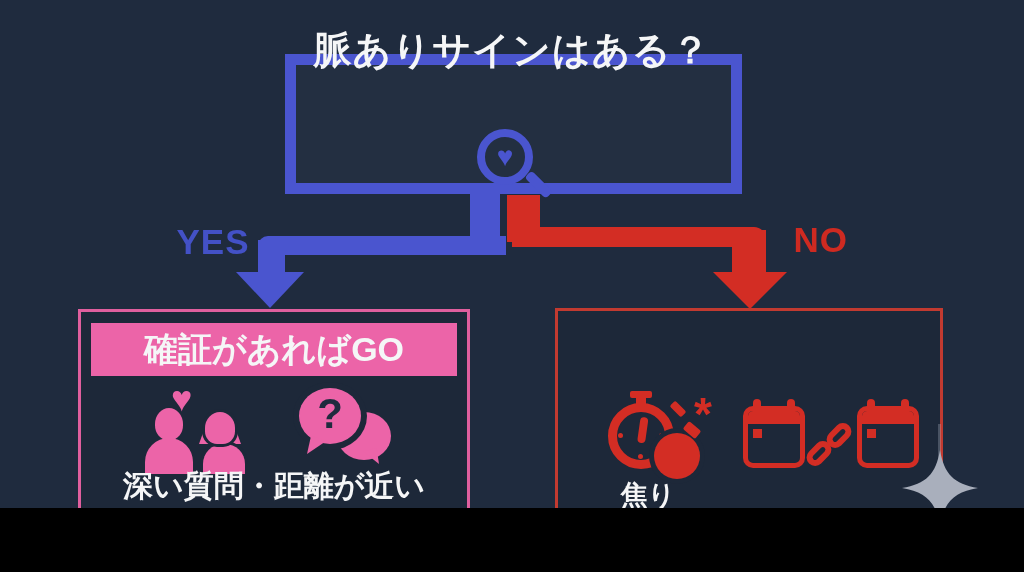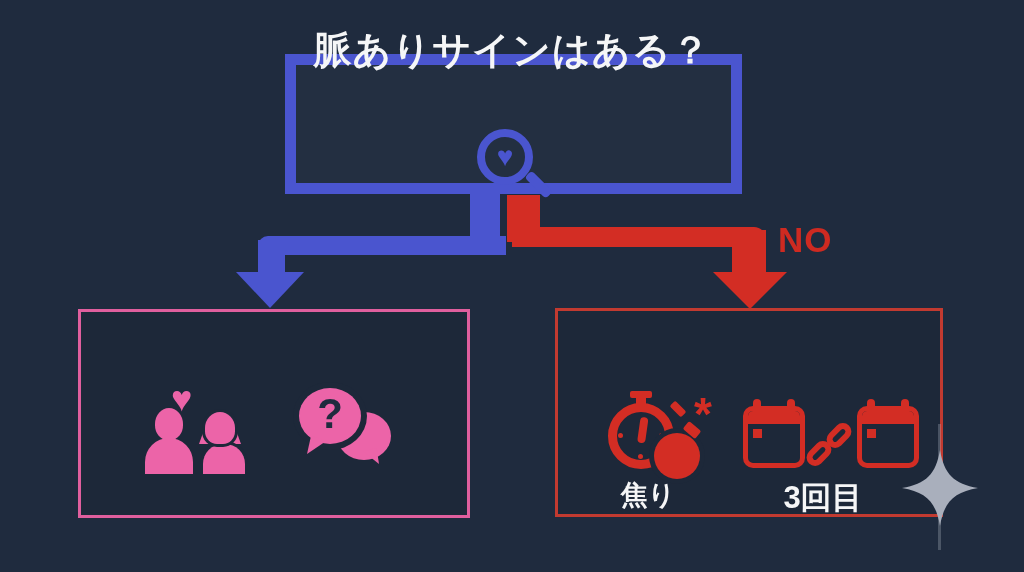--- a/index.html
+++ b/index.html
@@ -9,21 +9,21 @@
     --blue-text:#4351c6;
     --red:#d32d24;
     --red-dark:#c23a30;
     --pink:#ec64a8;
     --pink-border:#e05f9e;
     --white:#f5f6f7;
     --sparkle:#a9afbc;
   }
   html,body{margin:0;padding:0;}
   body{font-family:"Liberation Sans","DejaVu Sans",sans-serif;background:#000;}
-  #canvas{position:relative;width:1024px;height:572px;background:var(--bg);overflow:hidden;}
+  #canvas{position:relative;width:1024px;height:508px;background:var(--bg);overflow:hidden;}
   #canvas *{position:absolute;box-sizing:border-box;}
 
   
   .decision-box{left:285px;top:54px;width:457px;height:140px;border:11px solid var(--blue);background:rgba(255,255,255,0.02);}
   .decision-title{left:0;right:0;top:25px;text-align:center;font-size:38px;font-weight:bold;color:var(--white);letter-spacing:1px;white-space:nowrap;}
 
   
   .mag-circle{left:477px;top:129px;width:56px;height:56px;border:8px solid var(--blue);border-radius:50%;z-index:4;}
   .mag-heart{left:0;right:0;top:4px;text-align:center;font-size:28px;line-height:32px;color:var(--blue);font-weight:bold;}
   .mag-handle{left:523px;top:174px;width:10px;height:30px;background:var(--blue);border-radius:4px;transform:rotate(-45deg);transform-origin:top center;z-index:4;}
@@ -34,21 +34,21 @@
   .blue-stem{left:470px;top:190px;width:30px;height:52px;}
   .blue-horiz{left:258px;top:236px;width:248px;height:19px;border-top-left-radius:10px;}
   .blue-vert2{left:258px;top:240px;width:27px;height:34px;}
   .blue-head{left:236px;top:272px;width:0;height:0;border-left:34px solid transparent;border-right:34px solid transparent;border-top:36px solid var(--blue);}
   .red-stem{left:507px;top:195px;width:33px;height:47px;z-index:2;}
   .red-horiz{left:512px;top:227px;width:254px;height:20px;border-top-right-radius:12px;z-index:2;}
   .red-vert2{left:732px;top:230px;width:34px;height:44px;z-index:2;}
   .red-head{left:713px;top:272px;width:0;height:0;border-left:37px solid transparent;border-right:37px solid transparent;border-top:37px solid var(--red);z-index:2;}
 
   .label-yes{left:168px;top:222px;width:90px;text-align:center;font-size:35px;font-weight:800;color:var(--blue-text);letter-spacing:1px;}
-  .label-no{left:778px;top:220px;width:70px;text-align:left;font-size:35px;font-weight:800;color:#ce2a21;letter-spacing:1px;}
+  .label-no{left:778px;top:220px;width:70px;text-align:right;font-size:35px;font-weight:800;color:#ce2a21;letter-spacing:1px;}
 
   
   .yes-box{left:78px;top:309px;width:392px;height:209px;border:3px solid var(--pink-border);background:var(--bg-box);}
   .yes-header{left:10px;top:11px;width:366px;height:53px;background:var(--pink);color:var(--white);font-size:34px;font-weight:bold;text-align:center;line-height:53px;white-space:nowrap;}
   .yes-caption{left:0;right:0;bottom:8px;text-align:center;font-size:30px;font-weight:bold;color:var(--white);white-space:nowrap;}
 
   
   .couple{left:66px;top:76px;width:110px;height:92px;}
   .couple .heart{left:24px;top:-10px;font-size:36px;color:var(--pink);font-weight:bold;}
   .couple .m-head{left:8px;top:20px;width:28px;height:32px;background:var(--pink);border-radius:50% 50% 45% 45%;}
@@ -111,46 +111,49 @@
   <div class="decision-title">脈ありサインはある？</div>
   <div class="mag-circle">
     <div class="mag-heart">♥</div>
   </div>
   <div class="mag-handle"></div>
 
   <div class="a-blue blue-stem"></div>
   <div class="a-blue blue-horiz"></div>
   <div class="a-blue blue-vert2"></div>
   <div class="blue-head"></div>
+  <div class="label-yes">YES</div>
 
   <div class="a-red red-stem"></div>
   <div class="a-red red-horiz"></div>
   <div class="a-red red-vert2"></div>
   <div class="red-head"></div>
   <div class="label-no">NO</div>
 
   <div class="yes-box">
+    <div class="yes-header">確証があればGO</div>
 
     <div class="couple">
       <div class="m-body"></div>
       <div class="m-head"></div>
       <div class="heart">♥</div>
       <div class="f-hair"></div>
       <div class="f-body"></div>
       <div class="f-head"></div>
     </div>
 
     <div class="bubbles">
       <div class="back"></div>
       <div class="back-tail"></div>
       <div class="front"></div>
       <div class="front-tail"></div>
       <div class="qmark">?</div>
     </div>
 
+    <div class="yes-caption">深い質問・距離が近い</div>
   </div>
 
   <div class="no-box">
 
     <div class="watchbomb">
       <div class="ring"></div>
       <div class="crown"></div>
       <div class="crown-stem"></div>
       <div class="knob"></div>
       <div class="hand"></div>
@@ -203,21 +206,20 @@
               <i></i>
               <i></i>
               <i></i>
               <i></i>
             </div>
         </div>
       </div>
     </div>
 
     <div class="no-label-1">焦り</div>
-    <div class="no-label-2">3回目</div>
   </div>
 
   <div class="flare"></div>
   <div class="sparkle-wrap">
     <svg width="80" height="80" viewBox="0 0 80 80" xmlns="http://www.w3.org/2000/svg">
       <path d="M40 2 C44 26 54 36 78 40 C54 44 44 54 40 78 C36 54 26 44 2 40 C26 36 36 26 40 2 Z" fill="#a9afbc"></path>
     </svg>
   </div>
 
 </div>

